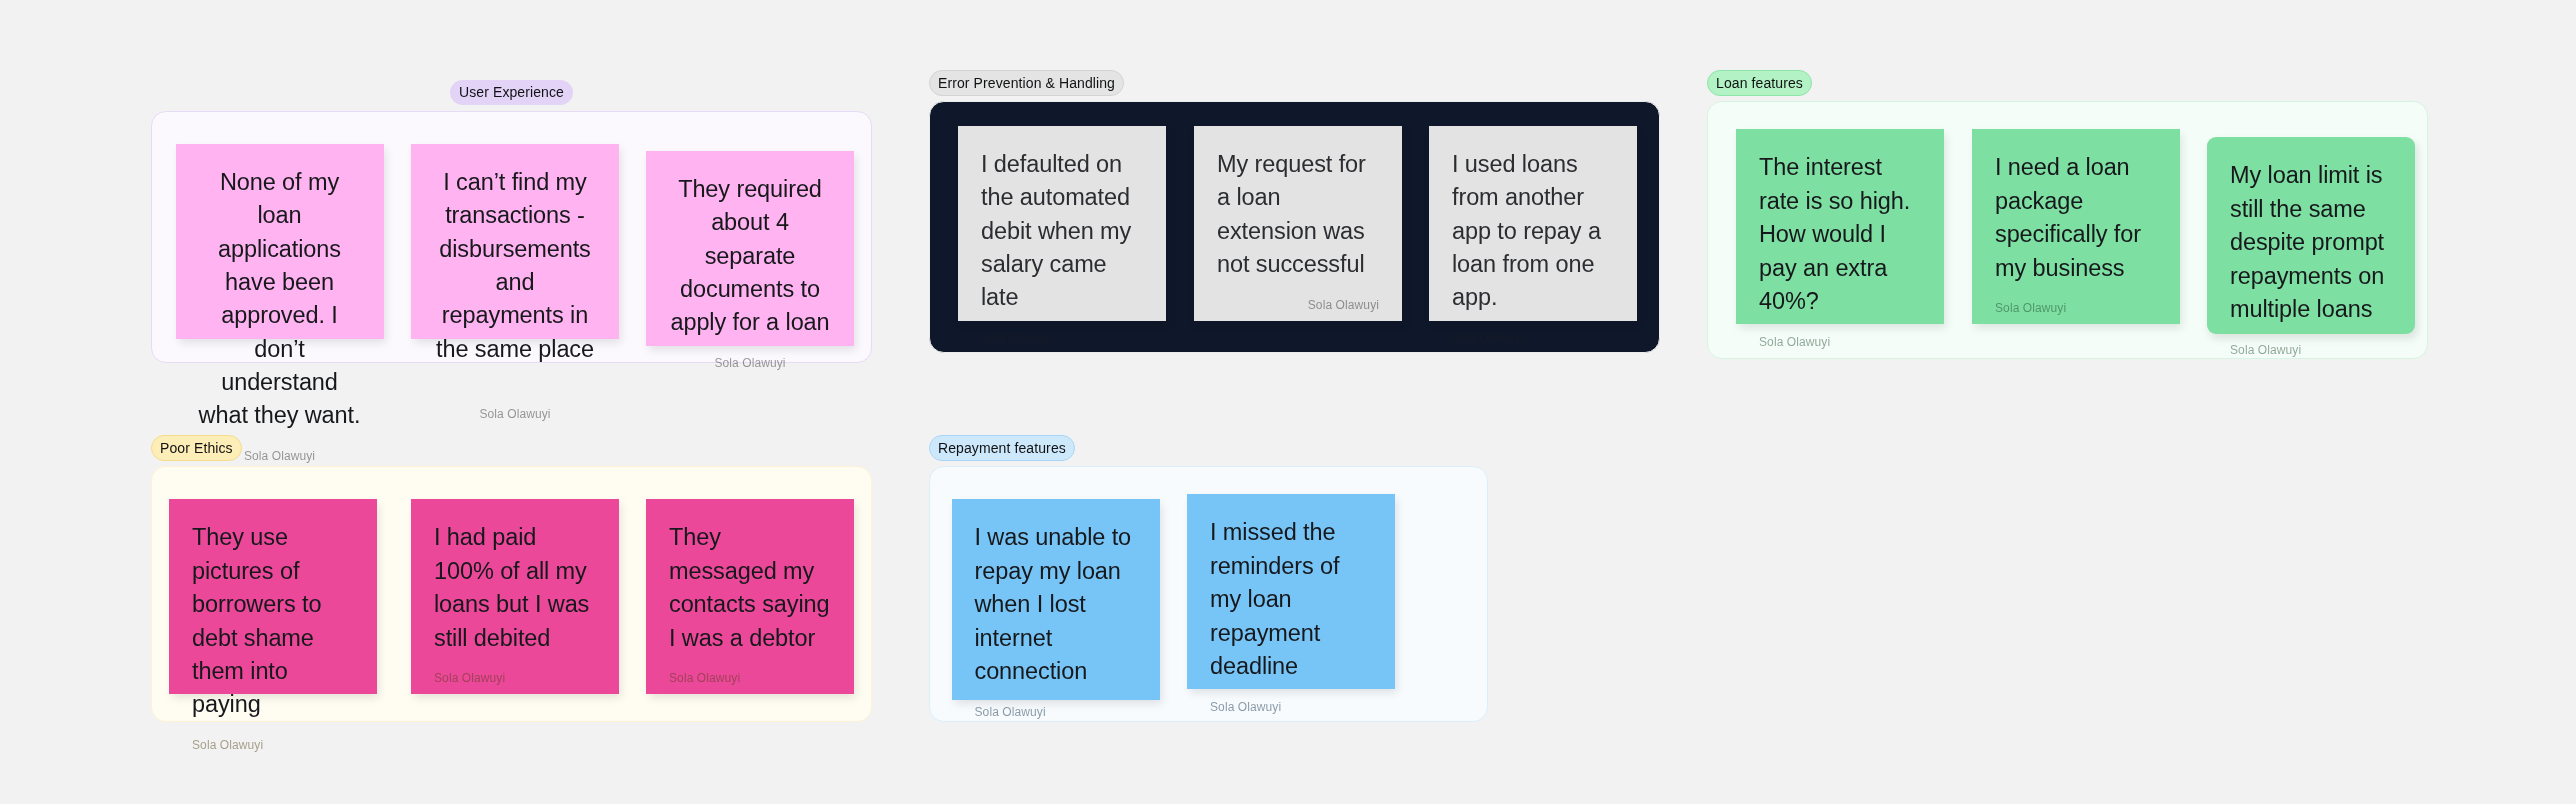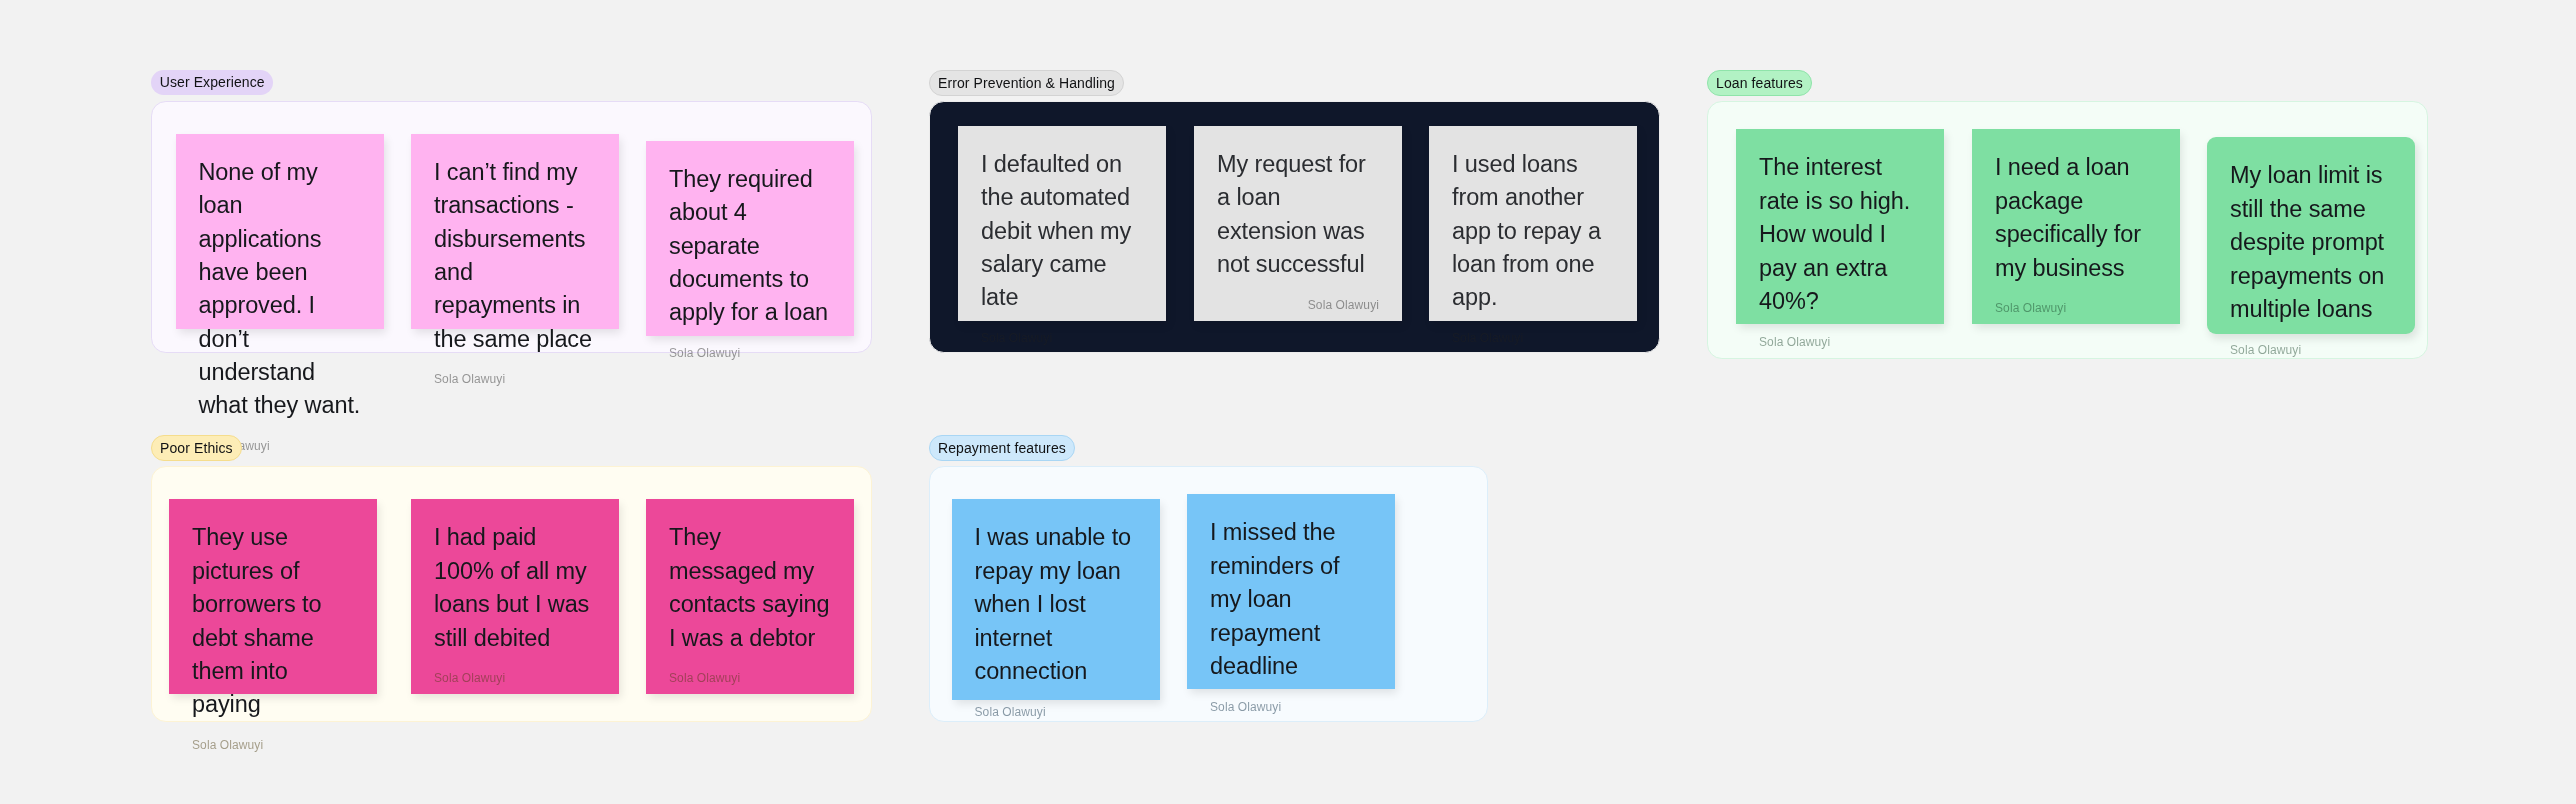--- a/index.html
+++ b/index.html
@@ -106,31 +106,31 @@
   .g-blue .group-label { background: #cde8fb; border: 0.7px solid #a9d6f4; padding: 4.7px 8px 5.4px 8px; }
   .g-blue .group-box   { background: #f7fbfe; border-color: #dceefa; }
   .g-blue .card        { background: #77c5f7; }
   .g-blue .card-author { color: rgba(15,45,70,0.48); }
 </style>
 </head>
 <body>
 
 <div id="board">
 
-  <div class="group g-pink" style="left:151px; top:70px;">
+  <div class="group g-pink" style="left:151px; top:80px;text-align:center;">
     <div class="group-label">User Experience</div>
     <div class="group-box" style="width:721px; height:252px;">
       <div class="cards">
 
         <div class="card" style="left:23.5px; top:32px; width:208px; height:195px;">
           <div class="card-text">None of my loan applications have been approved. I don’t understand what they want.</div>
           <div class="card-author">Sola Olawuyi</div>
         </div>
 
-        <div class="card" style="left:259px; top:32px; width:208px; height:195px;">
+        <div class="card" style="left:259px; top:32px; width:208px; height:195px;gap:25px;">
           <div class="card-text">I can’t find my transactions - disbursements and repayments in the same place</div>
           <div class="card-author">Sola Olawuyi</div>
         </div>
 
         <div class="card" style="left:494px; top:39px; width:208px; height:195px;">
           <div class="card-text">They required about 4 separate documents to apply for a loan</div>
           <div class="card-author">Sola Olawuyi</div>
         </div>
 
       </div>

